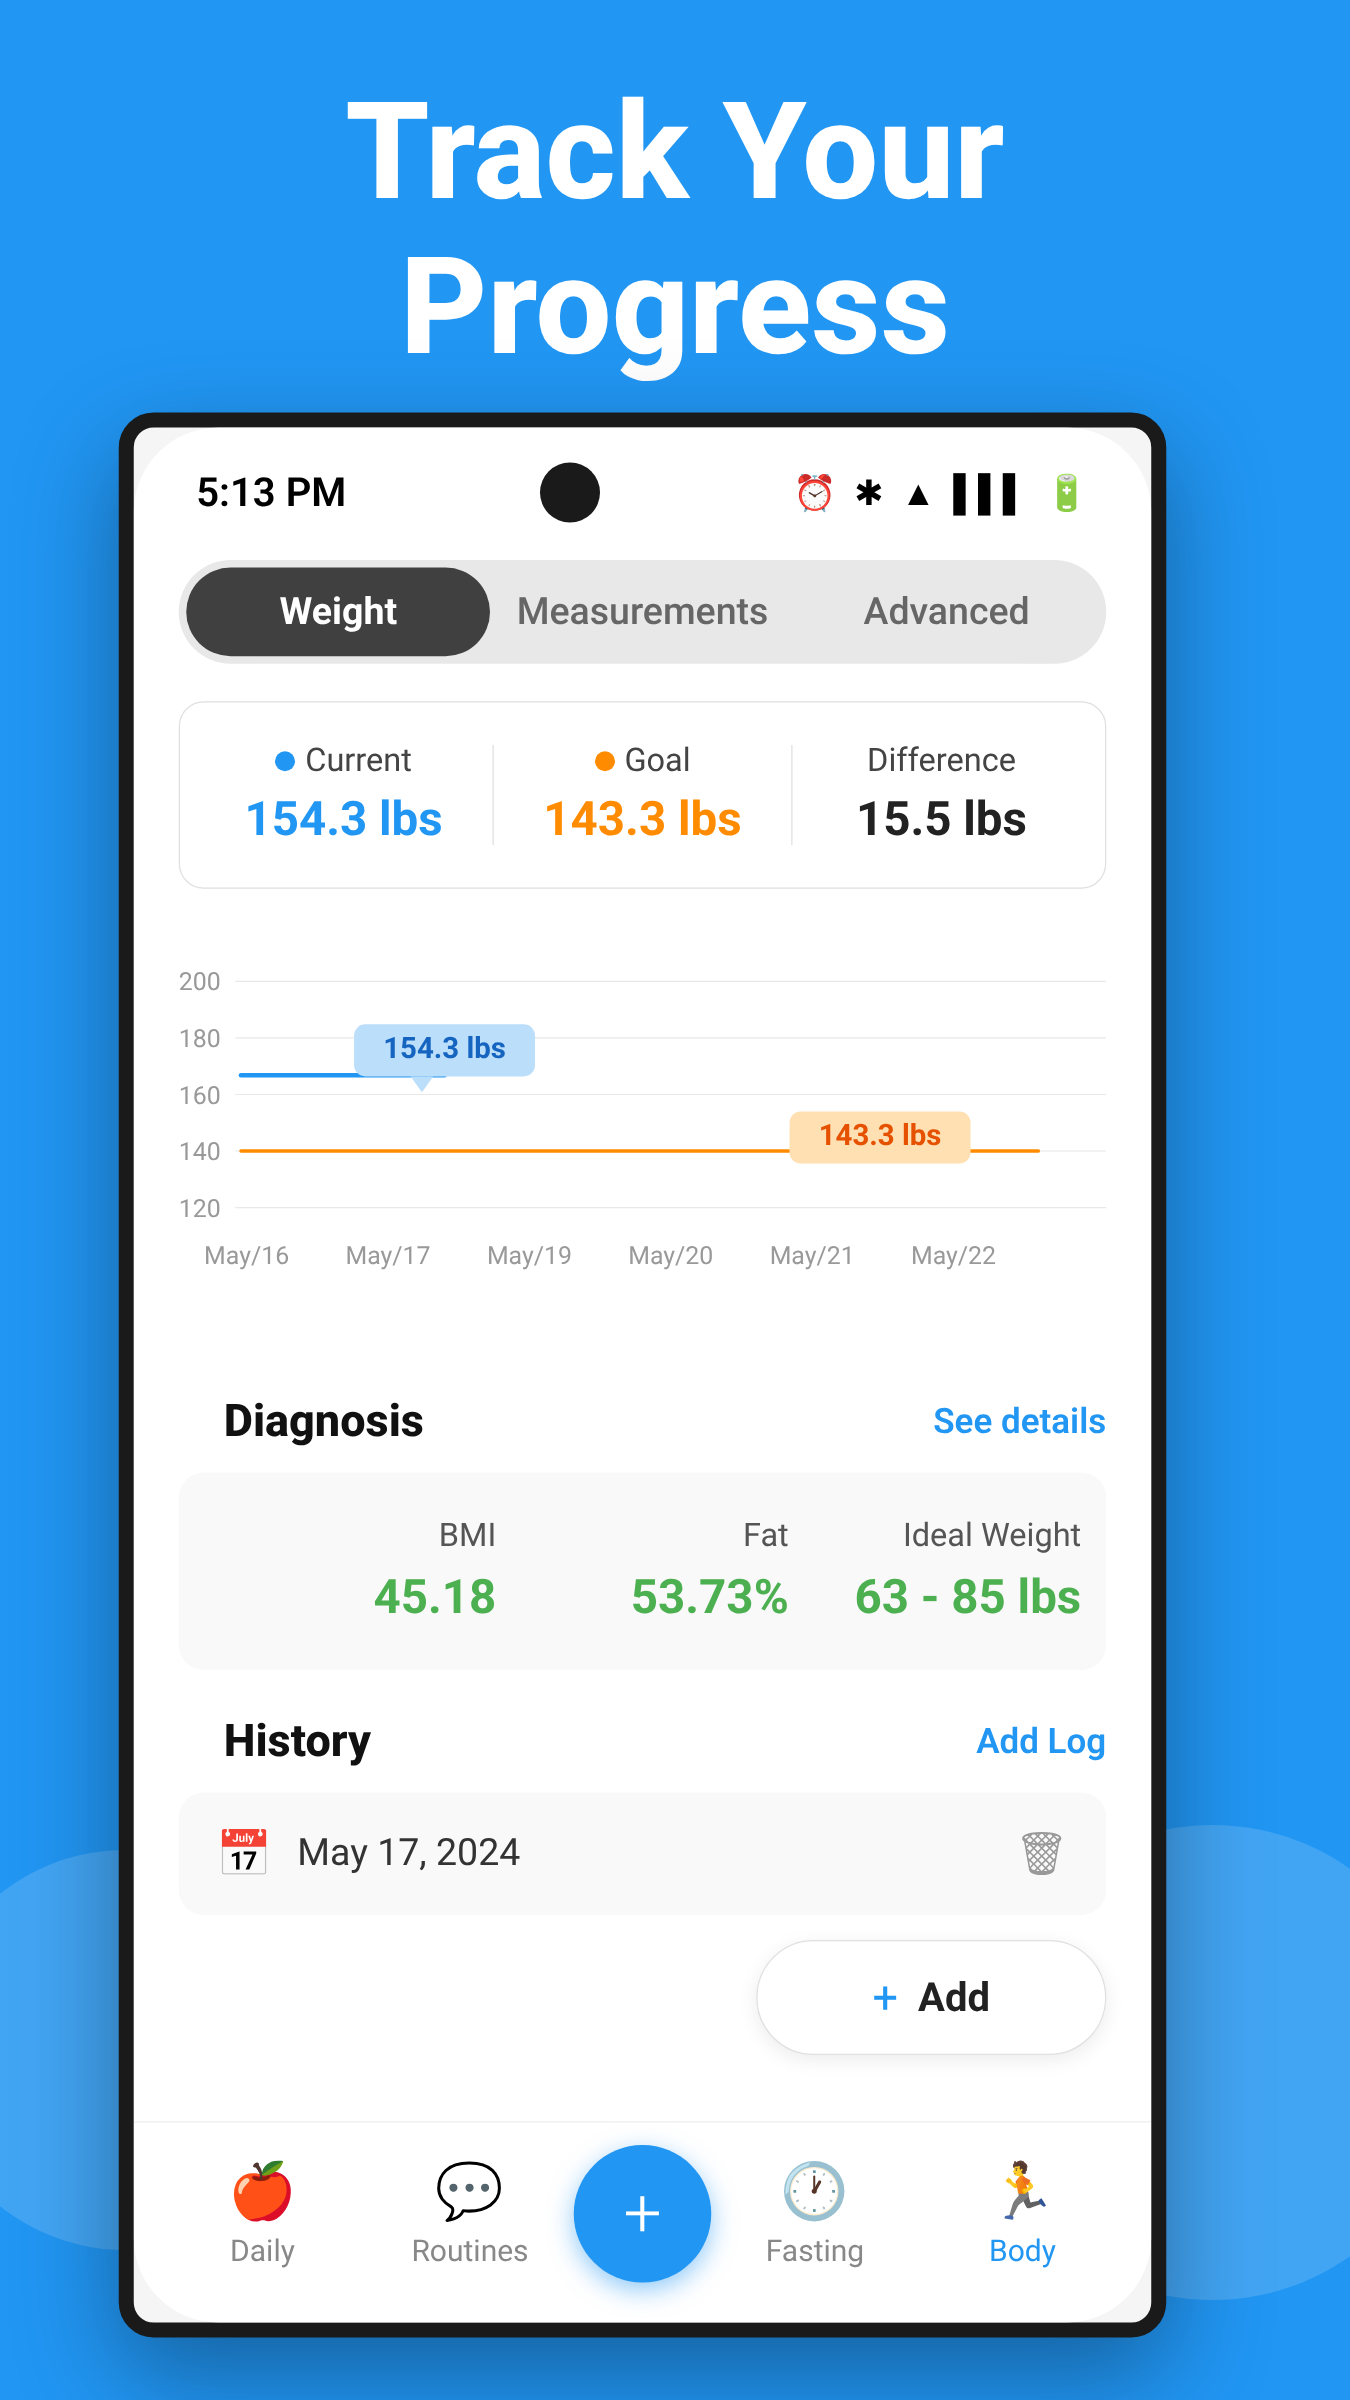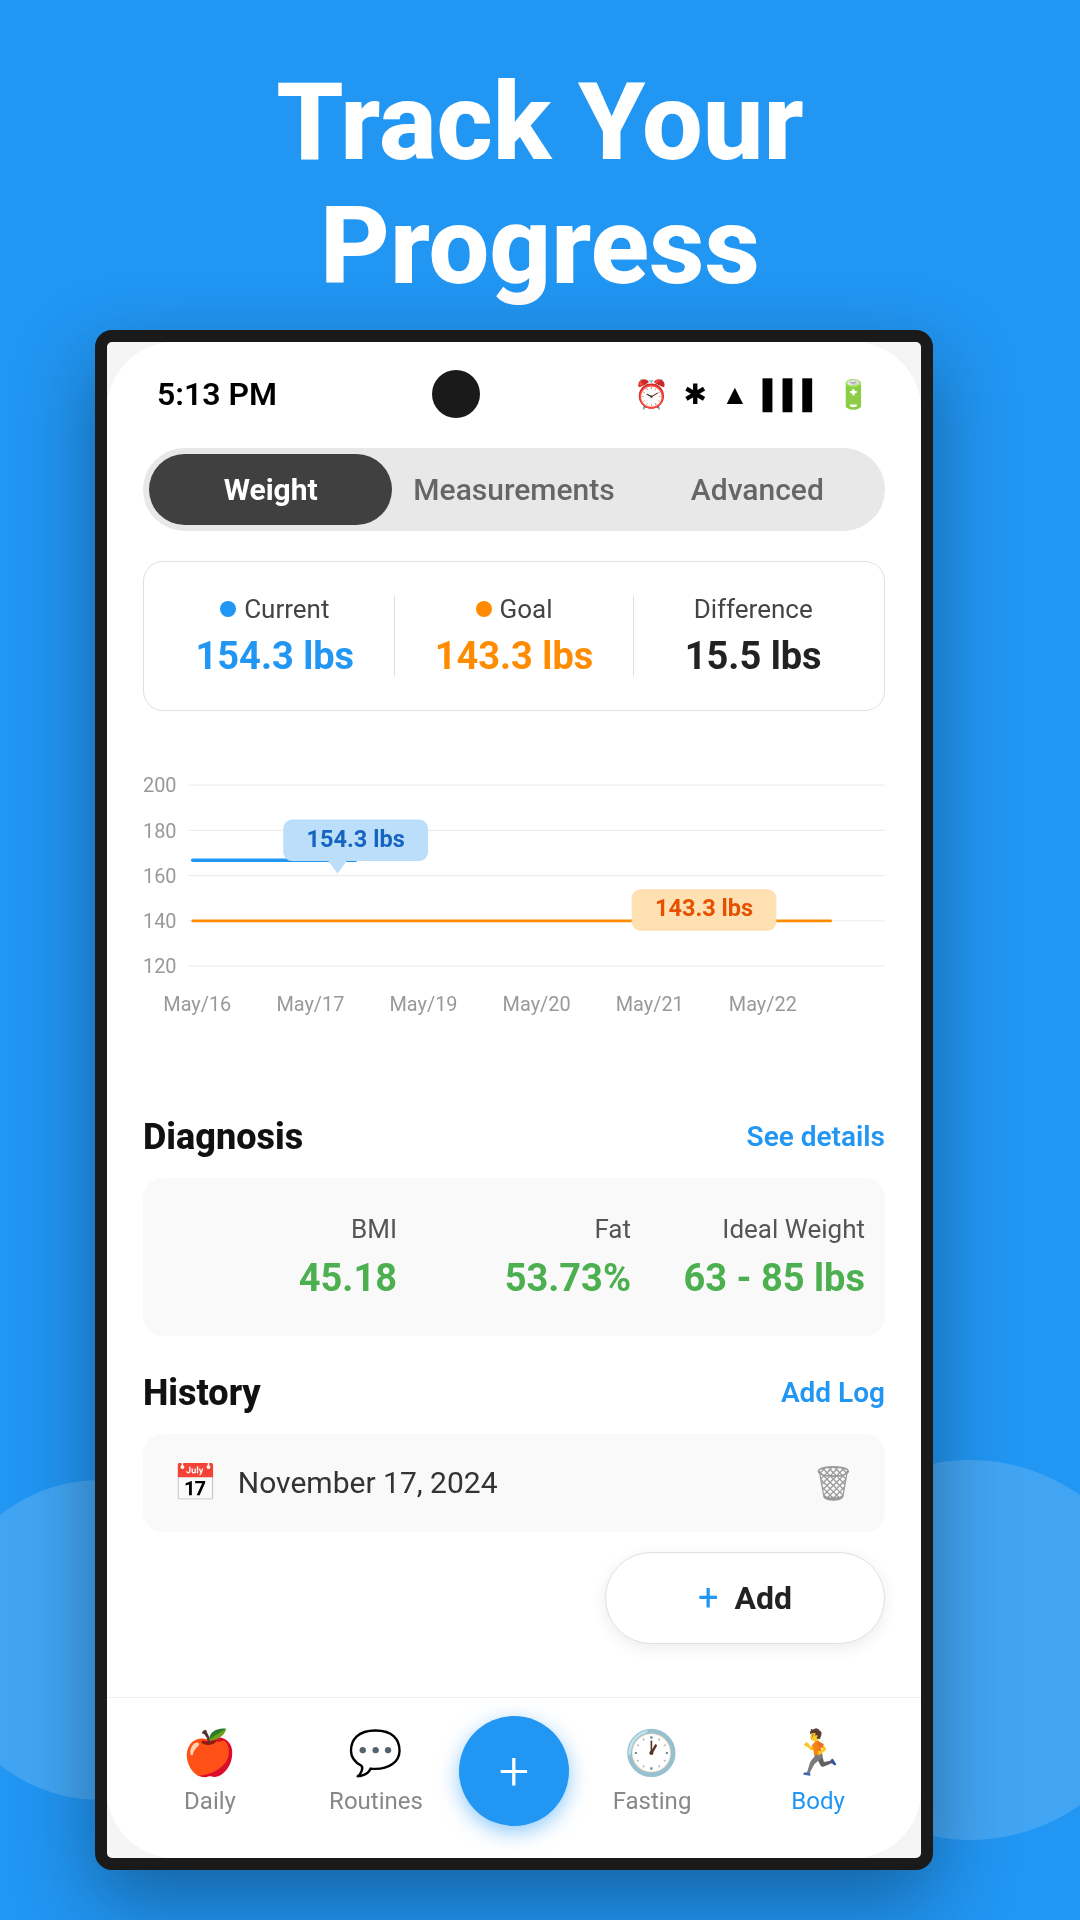--- a/index.html
+++ b/index.html
@@ -46,21 +46,21 @@
     }
 
     
     .phone {
       position: absolute;
       top: 330px;
       left: 95px;
       width: 838px;
       height: 1540px;
       background: #f5f5f5;
-      border-radius: 17px;
+      border-radius: 28px;
       box-shadow: 0 30px 80px rgba(0,0,0,0.35);
       overflow: hidden;
       border: 12px solid #1a1a1a;
     }
 
     
     .phone-inner {
       width: 100%;
       height: 100%;
       background: white;
@@ -186,20 +186,21 @@
     .chart-svg {
       width: 100%;
     }
 
     
     .section-header {
       display: flex;
       justify-content: space-between;
       align-items: center;
       margin-bottom: 20px;
+      margin-left: 36px;
     }
     .section-title {
       font-size: 36px;
       font-weight: 800;
       color: #111;
     }
     .section-link {
       font-size: 28px;
       color: #2196F3;
       font-weight: 600;
@@ -434,21 +435,21 @@
         </div>
       </div>
 
       <div class="section-header">
         <div class="section-title">History</div>
         <div class="section-link">Add Log</div>
       </div>
       <div class="history-card">
         <div class="history-left">
           <span class="cal-icon">📅</span>
-          <span class="history-date">November 17, 2024</span>
+          <span class="history-date">May 17, 2024</span>
         </div>
         <span class="trash-icon">🗑</span>
       </div>
 
       <div style="display:flex; justify-content:flex-end; margin-bottom: 16px;">
         <div class="add-btn">
           <span class="add-plus">+</span>
           <span>Add</span>
         </div>
       </div>

